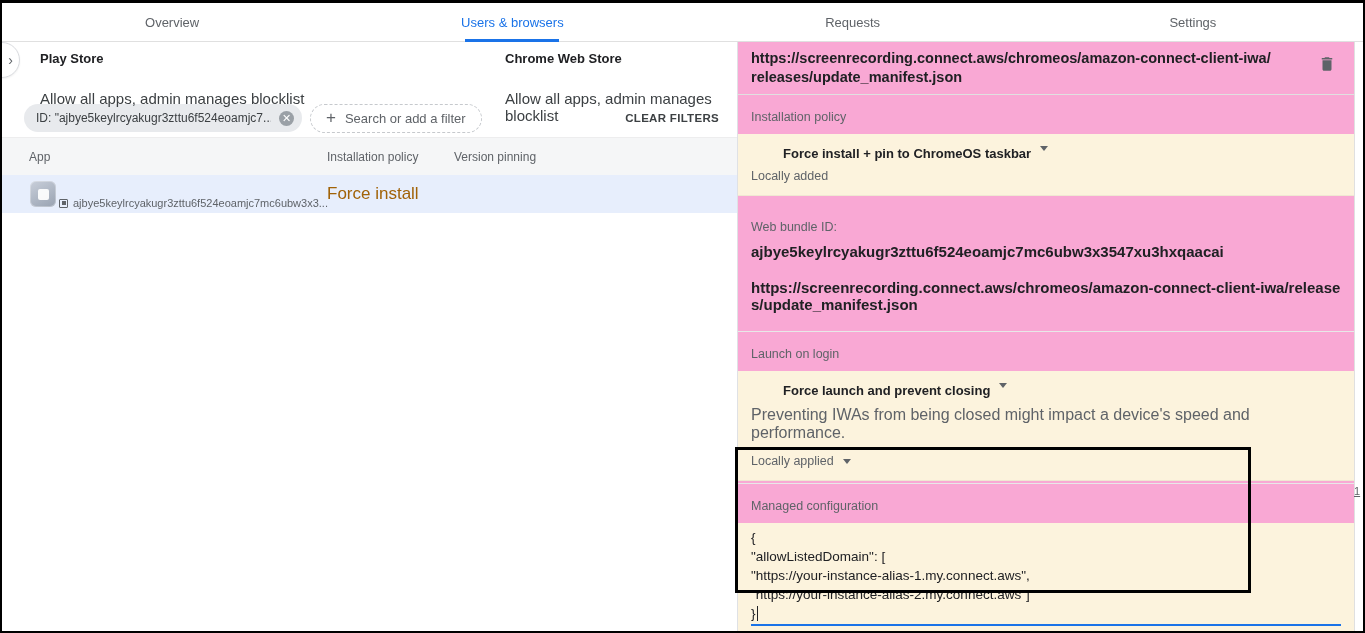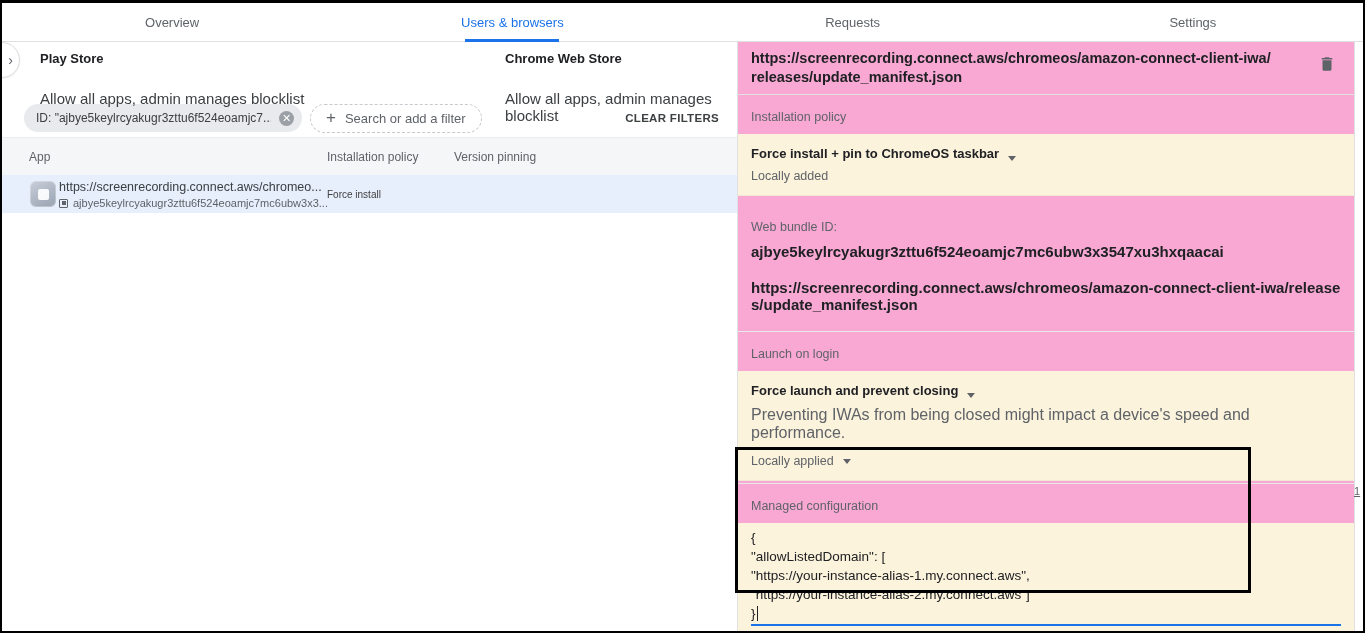--- a/index.html
+++ b/index.html
@@ -52,36 +52,36 @@
 
   .app-row { position:relative; height:38px; background:#e7eefc; cursor:pointer; }
   .app-icon { position:absolute; left:28px; top:6px; width:26px; height:26px; border-radius:6px;
     background:linear-gradient(150deg,#c9cfda 0%,#98a2b1 100%); box-shadow:inset 0 0 0 1px rgba(255,255,255,.3);
     display:flex; align-items:center; justify-content:center; }
   .app-icon-cube { width:11px; height:11px; border-radius:2px; background:rgba(255,255,255,.92); }
   .row-url { position:absolute; left:57px; top:5px; font-size:12.5px; color:#3c4043; }
   .row-sub { position:absolute; left:57px; top:22px; display:flex; align-items:center; font-size:11px; color:#5f6368; }
   .sub-icon { width:9px; height:9px; border:1.5px solid #5f6368; border-radius:1px; margin-right:5px; position:relative; }
   .sub-icon::after { content:""; position:absolute; inset:1.5px; background:#5f6368; }
-  .row-policy { position:absolute; left:325px; top:50%; transform:translateY(-50%); font-size:10px; color:#404040; }
+  .row-policy { position:absolute; left:325px; top:50%; transform:translateY(-50%); font-size:17px; color:#a16207; }
 
   
   .right-panel { position:absolute; top:39px; left:736px; right:8px; bottom:0; background:#f9a8d4;
     border-right:1px solid #e0e0e0; overflow:hidden; }
   .detail-header { display:flex; align-items:flex-start; padding:7px 16px 7px 13px; border-bottom:1px solid #e0e0e0; }
   .detail-title { flex:1; font-size:14.5px; font-weight:700; line-height:19px; color:#202124;
     word-break:break-all; padding-right:46px; }
   .trash-btn { flex:none; width:20px; height:22px; margin-top:5px; cursor:pointer; }
 
   .label-row { padding:12px 13px 9px; }
   .section-label { font-size:12.5px; color:#5f6368; }
 
   .yellow { background:#fcf3dd; border-bottom:1px solid #f0e8d2; }
   .block-pad { padding:12px 13px; }
-  .dd-value { display:flex; align-items:flex-end; font-size:13px; font-weight:700; color:#202124; cursor:pointer; }
+  .dd-value { display:flex; align-items:flex-start; font-size:13px; font-weight:700; color:#202124; cursor:pointer;margin-left:32px; }
   .dd-arrow { width:0; height:0; border-left:4.5px solid transparent; border-right:4.5px solid transparent;
     border-top:5px solid #5f6368; margin-left:9px; }
   .status-text { font-size:12.5px; color:#5f6368; margin-top:8px; }
   .status-dd { display:flex; align-items:center; font-size:12.5px; color:#5f6368; margin-top:12px; cursor:pointer; }
   .warning-text { font-size:16px; color:#5f6368; margin-top:8px; }
 
   .kv { padding:24px 13px 14px; border-bottom:1px solid #e8e8e8; }
   .kv-label { font-size:12.5px; color:#5f6368; }
   .kv-value { font-size:15px; font-weight:700; color:#202124; margin:9px 0 19px; word-break:break-all; }
   .kv-value.last { margin-bottom:4px; }
@@ -154,21 +154,20 @@
     <div class="grid-header">
       <span class="col c-app">App</span>
       <span class="col c-policy">Installation policy</span>
       <span class="col c-pin">Version pinning</span>
     </div>
 
     <div class="app-row">
       <div class="app-icon">
         <div class="app-icon-cube"></div>
       </div>
-      <div class="row-url">https://screenrecording.connect.aws/chromeo...</div>
       <div class="row-sub">
         <span class="sub-icon"></span>
         <span>ajbye5keylrcyakugr3zttu6f524eoamjc7mc6ubw3x3...</span>
       </div>
       <div class="row-policy">Force install</div>
     </div>
 
   </div>
 
   <div class="right-panel">

